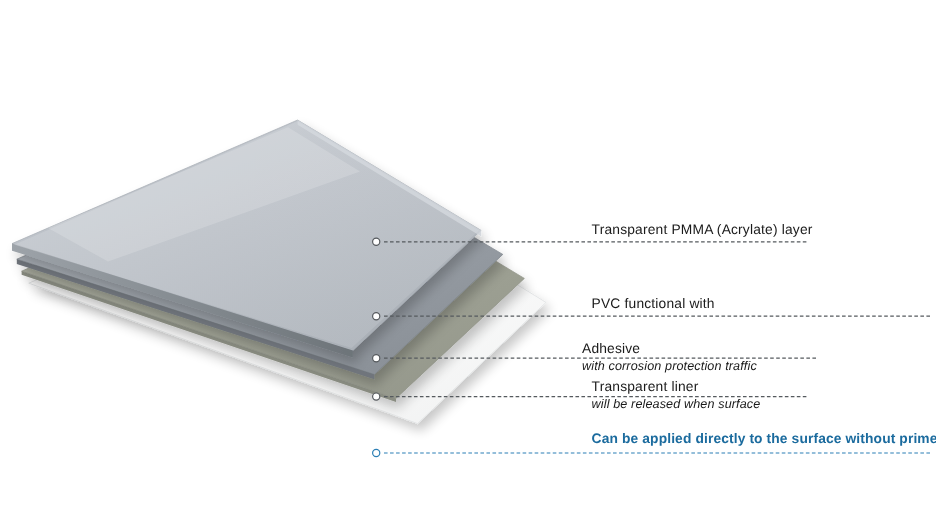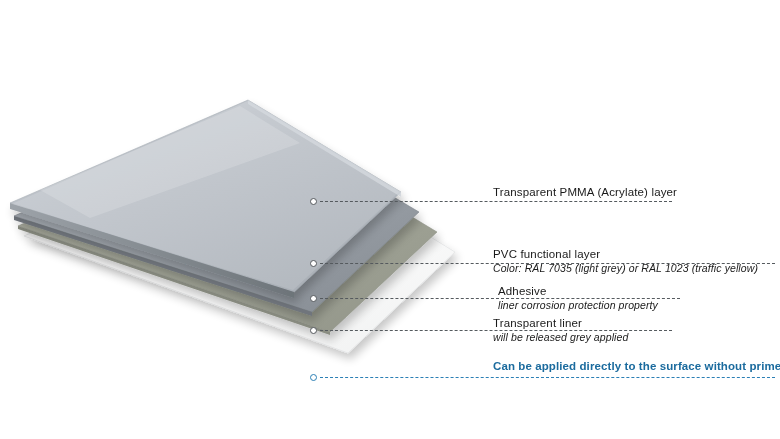--- a/index.html
+++ b/index.html
@@ -180,31 +180,30 @@
   <div class="leader-dot" style="left:310px; top:287px;"></div>
 
   <div class="leader leader-accent" style="left:320px; top:337px; width:455px;"></div>
   <div class="leader-dot leader-dot-accent" style="left:310px; top:334px;"></div>
 
   <div class="label-group" style="left:493px; top:146px;">
     <div class="label-title">Transparent PMMA (Acrylate) layer</div>
   </div>
 
   <div class="label-group" style="left:493px; top:208px;">
-    <div class="label-title">PVC functional layer</div>
-    <div class="label-sub">Color: RAL 7035 (light grey) or RAL 1023 (traffic yellow)</div>
-  </div>
-
-  <div class="label-group" style="left:498px; top:245px;">
+    <div class="label-title">PVC functional with</div>
+  </div>
+
+  <div class="label-group" style="left:485px; top:245px;">
     <div class="label-title">Adhesive</div>
-    <div class="label-sub">liner corrosion protection property</div>
+    <div class="label-sub">with corrosion protection traffic</div>
   </div>
 
   <div class="label-group" style="left:493px; top:277px;">
     <div class="label-title">Transparent liner</div>
-    <div class="label-sub">will be released grey applied</div>
+    <div class="label-sub">will be released when surface</div>
   </div>
 
   <div class="label-group label-accent" style="left:493px; top:320px;">
     <div class="label-title">Can be applied directly to the surface without primer</div>
   </div>
 
 </div>
 
 </body></html>

